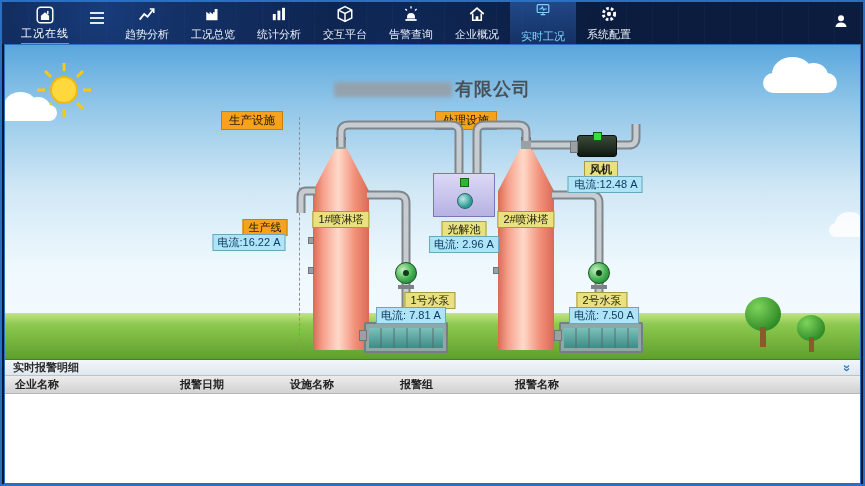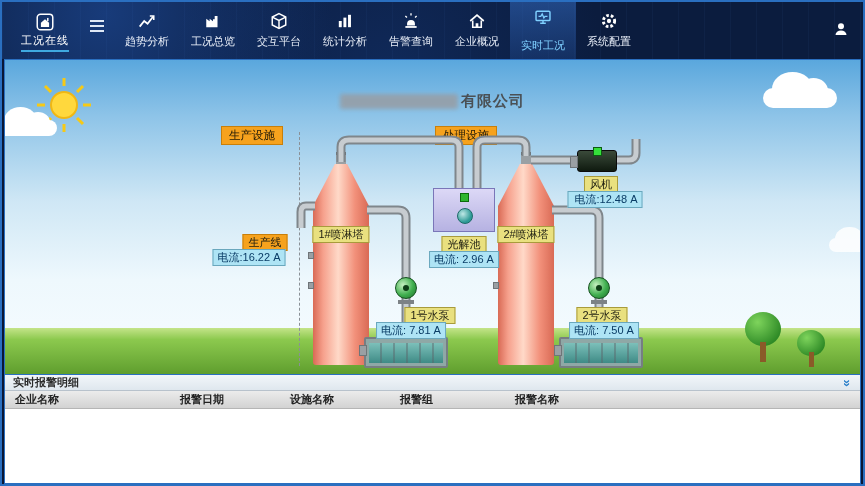--- a/index.html
+++ b/index.html
@@ -1,21 +1,21 @@
 <!DOCTYPE html>
 <html><head>
 <meta charset="utf-8">
 <style>
   * { margin:0; padding:0; box-sizing:border-box; }
   body { font-family:"Liberation Sans","DejaVu Sans",sans-serif; background:#222; }
   .app { position:relative; width:865px; height:486px; border:2px solid #2a6fc0;
          background:#0a1736; overflow:hidden; display:flex; flex-direction:column; }
 
   
-  .topnav { height:57px; flex:0 0 auto; display:flex; align-items:center;
+  .topnav { height:42px; flex:0 0 auto; display:flex; align-items:center;
     background:#0b1c3e;
     background-image:
       radial-gradient(circle at 12% 20%, rgba(45,110,220,.38), transparent 30%),
       radial-gradient(circle at 45% 120%, rgba(30,80,170,.25), transparent 45%),
       repeating-linear-gradient(90deg, rgba(80,130,210,.06) 0 1px, transparent 1px 26px);
   }
   .logo { display:flex; flex-direction:column; align-items:center; width:86px; padding-top:4px; }
   .logo-label { color:#fff; font-size:11px; margin-top:2px; letter-spacing:1px;
                 border-bottom:2px solid #3fa9e0; padding-bottom:2px; }
   .menu-btn { display:flex; flex-direction:column; gap:3px; margin:0 10px 10px 2px; cursor:pointer; }
@@ -39,21 +39,21 @@
   .cloud { position:absolute; background:#fff; border-radius:40px; }
   .cloud::before, .cloud::after { content:""; position:absolute; background:#fff; border-radius:50%; }
   .cloud::before { width:55%; height:170%; left:12%; top:-80%; }
   .cloud::after  { width:40%; height:130%; right:12%; top:-50%; }
   .dash-line { position:absolute; left:294px; top:72px; height:234px; border-left:1px dashed #8a9096; }
 
   .title-row { position:absolute; left:0; right:0; top:32px; display:flex;
                justify-content:center; align-items:center; gap:3px; }
   .title-blur { width:118px; height:15px; background:#969fa8; border-radius:2px;
                 filter:blur(2px); opacity:.9; }
-  .title-text { font-size:15px; color:#4a5055; font-weight:600; letter-spacing:1px; }
+  .title-text { font-size:18px; color:#4a5055; font-weight:600; letter-spacing:1px; }
 
   .sec-label { position:absolute; transform:translateX(-50%); background:#f6a21d;
     border:1px solid #c87f0a; color:#201a08; font-size:11.5px; padding:1px 7px; white-space:nowrap; }
   .eq-label { position:absolute; transform:translateX(-50%); background:#e9e07f;
     border:1px solid #a89b3c; color:#1c1c10; font-size:11px; padding:0 5px;
     white-space:nowrap; z-index:8; }
   .cur-tag { position:absolute; transform:translateX(-50%); background:#aee4f5;
     border:1px solid #6aa7bd; color:#0a3c66; font-size:11px; padding:0 4px;
     white-space:nowrap; z-index:8; }
 
@@ -156,33 +156,33 @@
 
       <div class="nav-item">
         <svg class="nav-icon" viewBox="0 0 16 16">
           <path d="M2 13.5 V6 l3 2.2 V6 l3 2.2 V6.5 h1.5 V3.5 h2.5 V13.5 z" fill="#fff"></path>
         </svg>
         <span class="lbl">工况总览</span>
       </div>
 
       <div class="nav-item">
         <svg class="nav-icon" viewBox="0 0 16 16">
-          <path d="M8 1.5 L14 4.5 V11.5 L8 14.5 L2 11.5 V4.5 Z" stroke="#fff" stroke-width="1.3" fill="none"></path>
-          <path d="M2 4.5 L8 7.5 L14 4.5 M8 7.5 V14.5" stroke="#fff" stroke-width="1.3" fill="none"></path>
-        </svg>
-        <span class="lbl">交互平台</span>
-      </div>
-
-      <div class="nav-item">
-        <svg class="nav-icon" viewBox="0 0 16 16">
           <rect x="2.5" y="8" width="2.6" height="5.5" fill="#fff"></rect>
           <rect x="6.6" y="5" width="2.6" height="8.5" fill="#fff"></rect>
           <rect x="10.7" y="2.5" width="2.6" height="11" fill="#fff"></rect>
         </svg>
         <span class="lbl">统计分析</span>
+      </div>
+
+      <div class="nav-item">
+        <svg class="nav-icon" viewBox="0 0 16 16">
+          <path d="M8 1.5 L14 4.5 V11.5 L8 14.5 L2 11.5 V4.5 Z" stroke="#fff" stroke-width="1.3" fill="none"></path>
+          <path d="M2 4.5 L8 7.5 L14 4.5 M8 7.5 V14.5" stroke="#fff" stroke-width="1.3" fill="none"></path>
+        </svg>
+        <span class="lbl">交互平台</span>
       </div>
 
       <div class="nav-item">
         <svg class="nav-icon" viewBox="0 0 16 16">
           <path d="M4.5 10.5 a3.5 3.5 0 0 1 7 0 v1.5 h-7 z" fill="#fff"></path>
           <rect x="3" y="12.5" width="10" height="1.6" fill="#fff"></rect>
           <path d="M8 1 v2 M3 3.5 l1.4 1.4 M13 3.5 l-1.4 1.4" stroke="#fff" stroke-width="1.2"></path>
         </svg>
         <span class="lbl">告警查询</span>
       </div>
@@ -336,21 +336,21 @@
 
     <div class="eq-label" style="left:260px;top:174px;background:#f6a21d;border-color:#c87f0a;">生产线</div>
     <div class="cur-tag" style="left:244px;top:189px;">电流:16.22 A</div>
 
     <div class="eq-label" style="left:336px;top:166px;">1#喷淋塔</div>
     <div class="eq-label" style="left:521px;top:166px;">2#喷淋塔</div>
 
     <div class="eq-label" style="left:459px;top:176px;">光解池</div>
     <div class="cur-tag" style="left:459px;top:191px;">电流: 2.96 A</div>
 
-    <div class="eq-label" style="left:596px;top:116px;">风机</div>
+    <div class="eq-label" style="left:596px;top:116px;font-weight:bold;">风机</div>
     <div class="cur-tag" style="left:600px;top:131px;padding-left:6px;">电流:12.48 A</div>
 
     <div class="eq-label" style="left:404px;top:247px;margin-left:21px;">1号水泵</div>
     <div class="cur-tag" style="left:406px;top:262px;">电流: 7.81 A</div>
 
     <div class="eq-label" style="left:597px;top:247px;">2号水泵</div>
     <div class="cur-tag" style="left:599px;top:262px;">电流: 7.50 A</div>
 
   </div>
   </div>

